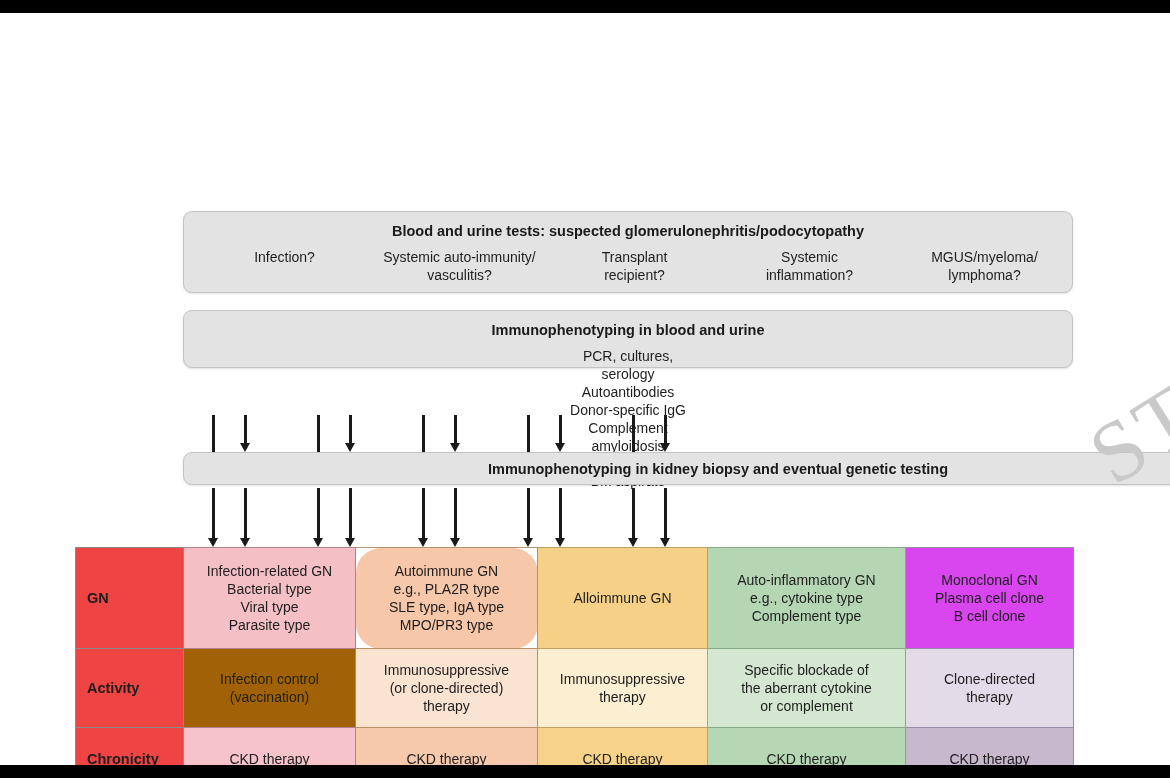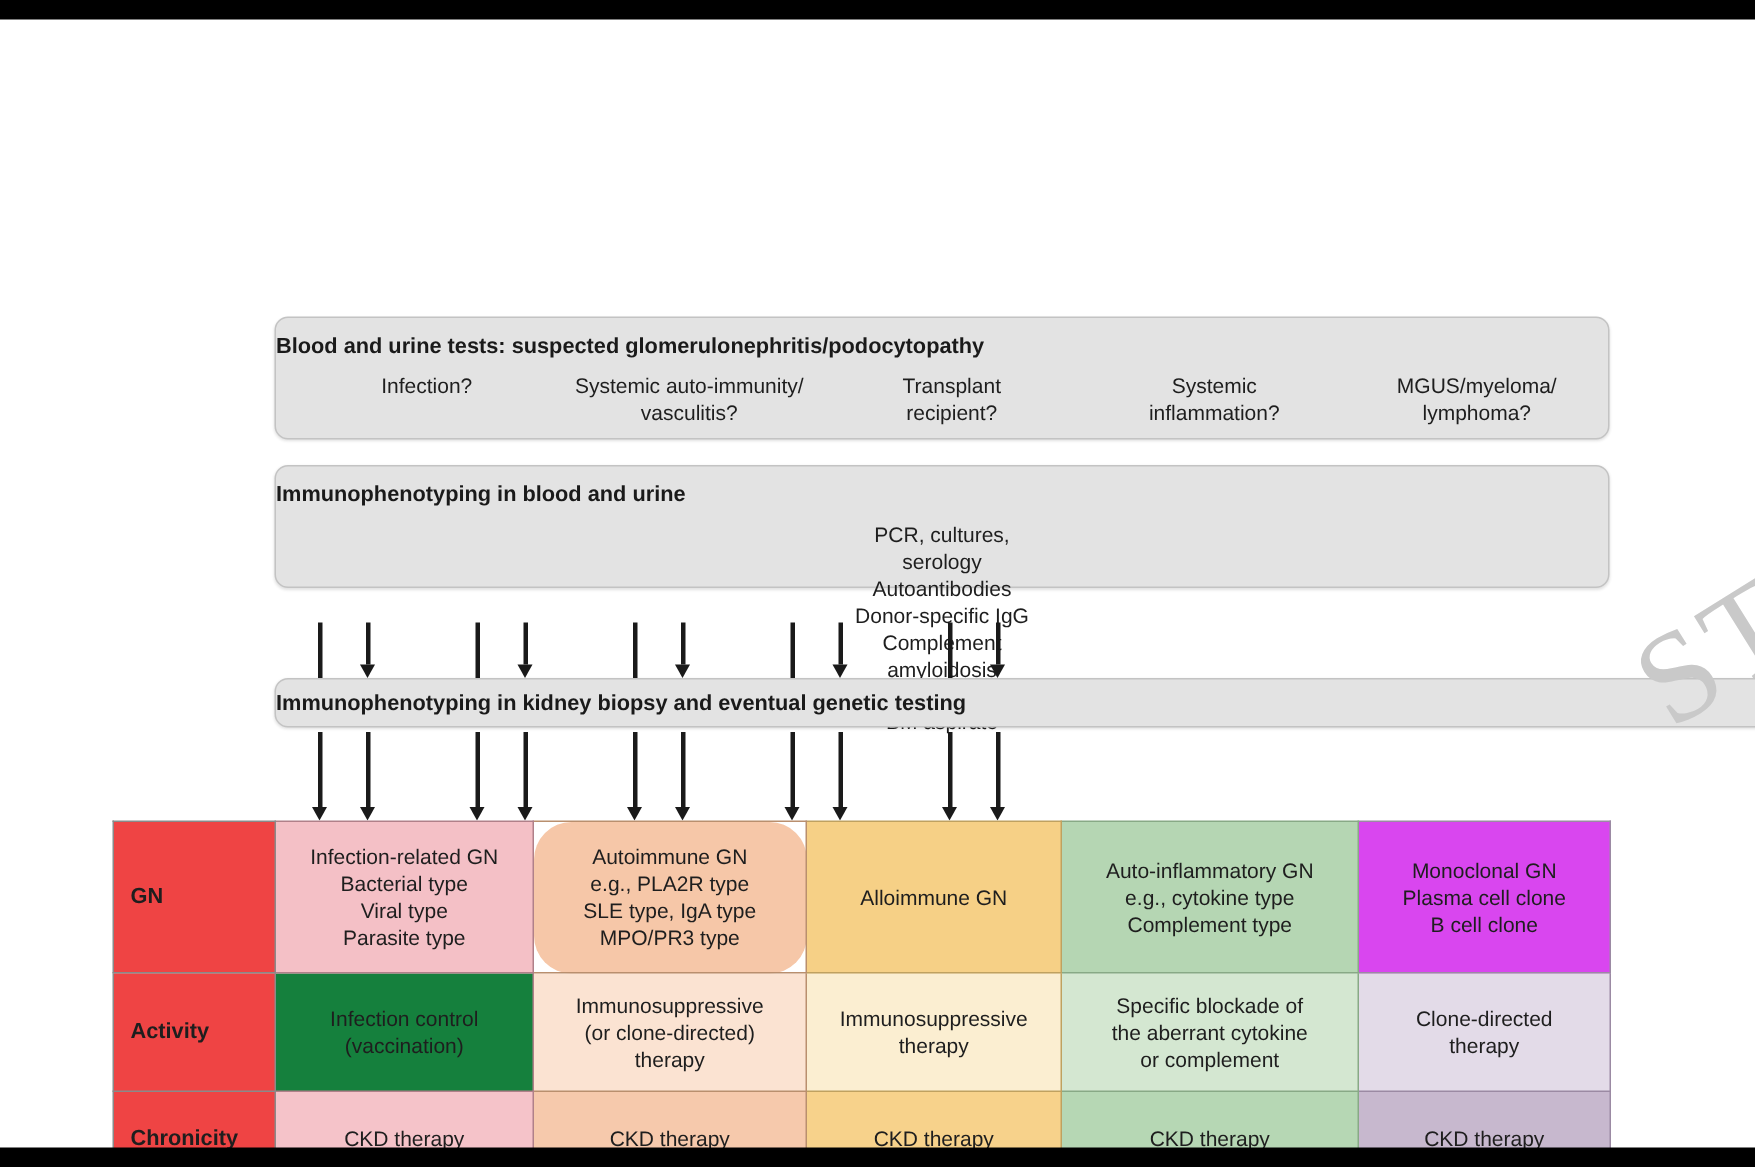--- a/index.html
+++ b/index.html
@@ -54,20 +54,21 @@
     position: absolute;
     background: #e3e3e3;
     border: 1px solid #c3c3c3;
     border-radius: 9px;
     box-sizing: border-box;
     box-shadow: 0 1px 2px rgba(0,0,0,0.12);
   }
   .stage-title {
     position: absolute;
     left: 0; right: 0;
+    text-align: center;
     font-weight: bold;
     font-size: 14.5px;
     color: #1a1a1a;
   }
   .stage-cols {
     position: absolute;
     left: 0; right: 0;
     display: flex;
   }
   .stage-col {
@@ -83,21 +84,21 @@
   #box-suspected {
     left: 183px; top: 211px;
     width: 890px; height: 82px;
   }
   #box-suspected .stage-title { top: 11px; }
   #box-suspected .stage-cols { top: 37px; padding-left: 13px; }
 
   
   #box-immunophenotyping-blood {
     left: 183px; top: 310px;
-    width: 890px; height: 82px;
+    width: 890px; height: 58px;
   }
   #box-immunophenotyping-blood .stage-title { top: 11px; }
   #box-immunophenotyping-blood .stage-cols { top: 37px; flex-direction: column; }
 
   
   #box-biopsy {
     left: 183px; top: 452px;
     width: 1070px; height: 33px;
   }
   #box-biopsy .stage-title { top: 8px; }
@@ -253,21 +254,21 @@
           <td style="background: rgb(246, 208, 134); border-color: rgb(191, 161, 96);">Alloimmune GN</td>
           <td style="background: rgb(181, 214, 179); border-color: rgb(136, 169, 134);">Auto-inflammatory GN
 e.g., cytokine type
 Complement type</td>
           <td style="background: #d946ef; border-color: rgb(155, 138, 163);">Monoclonal GN
 Plasma cell clone
 B cell clone</td>
         </tr>
         <tr class="row-activity">
           <td class="rowlabel">Activity</td>
-          <td style="background: #15803d; border-color: rgb(176, 128, 137);">Infection control
+          <td style="background: #a16207; border-color: rgb(176, 128, 137);">Infection control
 (vaccination)</td>
           <td style="background: rgb(251, 227, 210); border-color: rgb(185, 143, 110);">Immunosuppressive
 (or clone-directed)
 therapy</td>
           <td style="background: rgb(251, 238, 209); border-color: rgb(191, 161, 96);">Immunosuppressive
 therapy</td>
           <td style="background: rgb(212, 231, 209); border-color: rgb(136, 169, 134);">Specific blockade of
 the aberrant cytokine
 or complement</td>
           <td style="background: rgb(227, 219, 232); border-color: rgb(155, 138, 163);">Clone-directed

